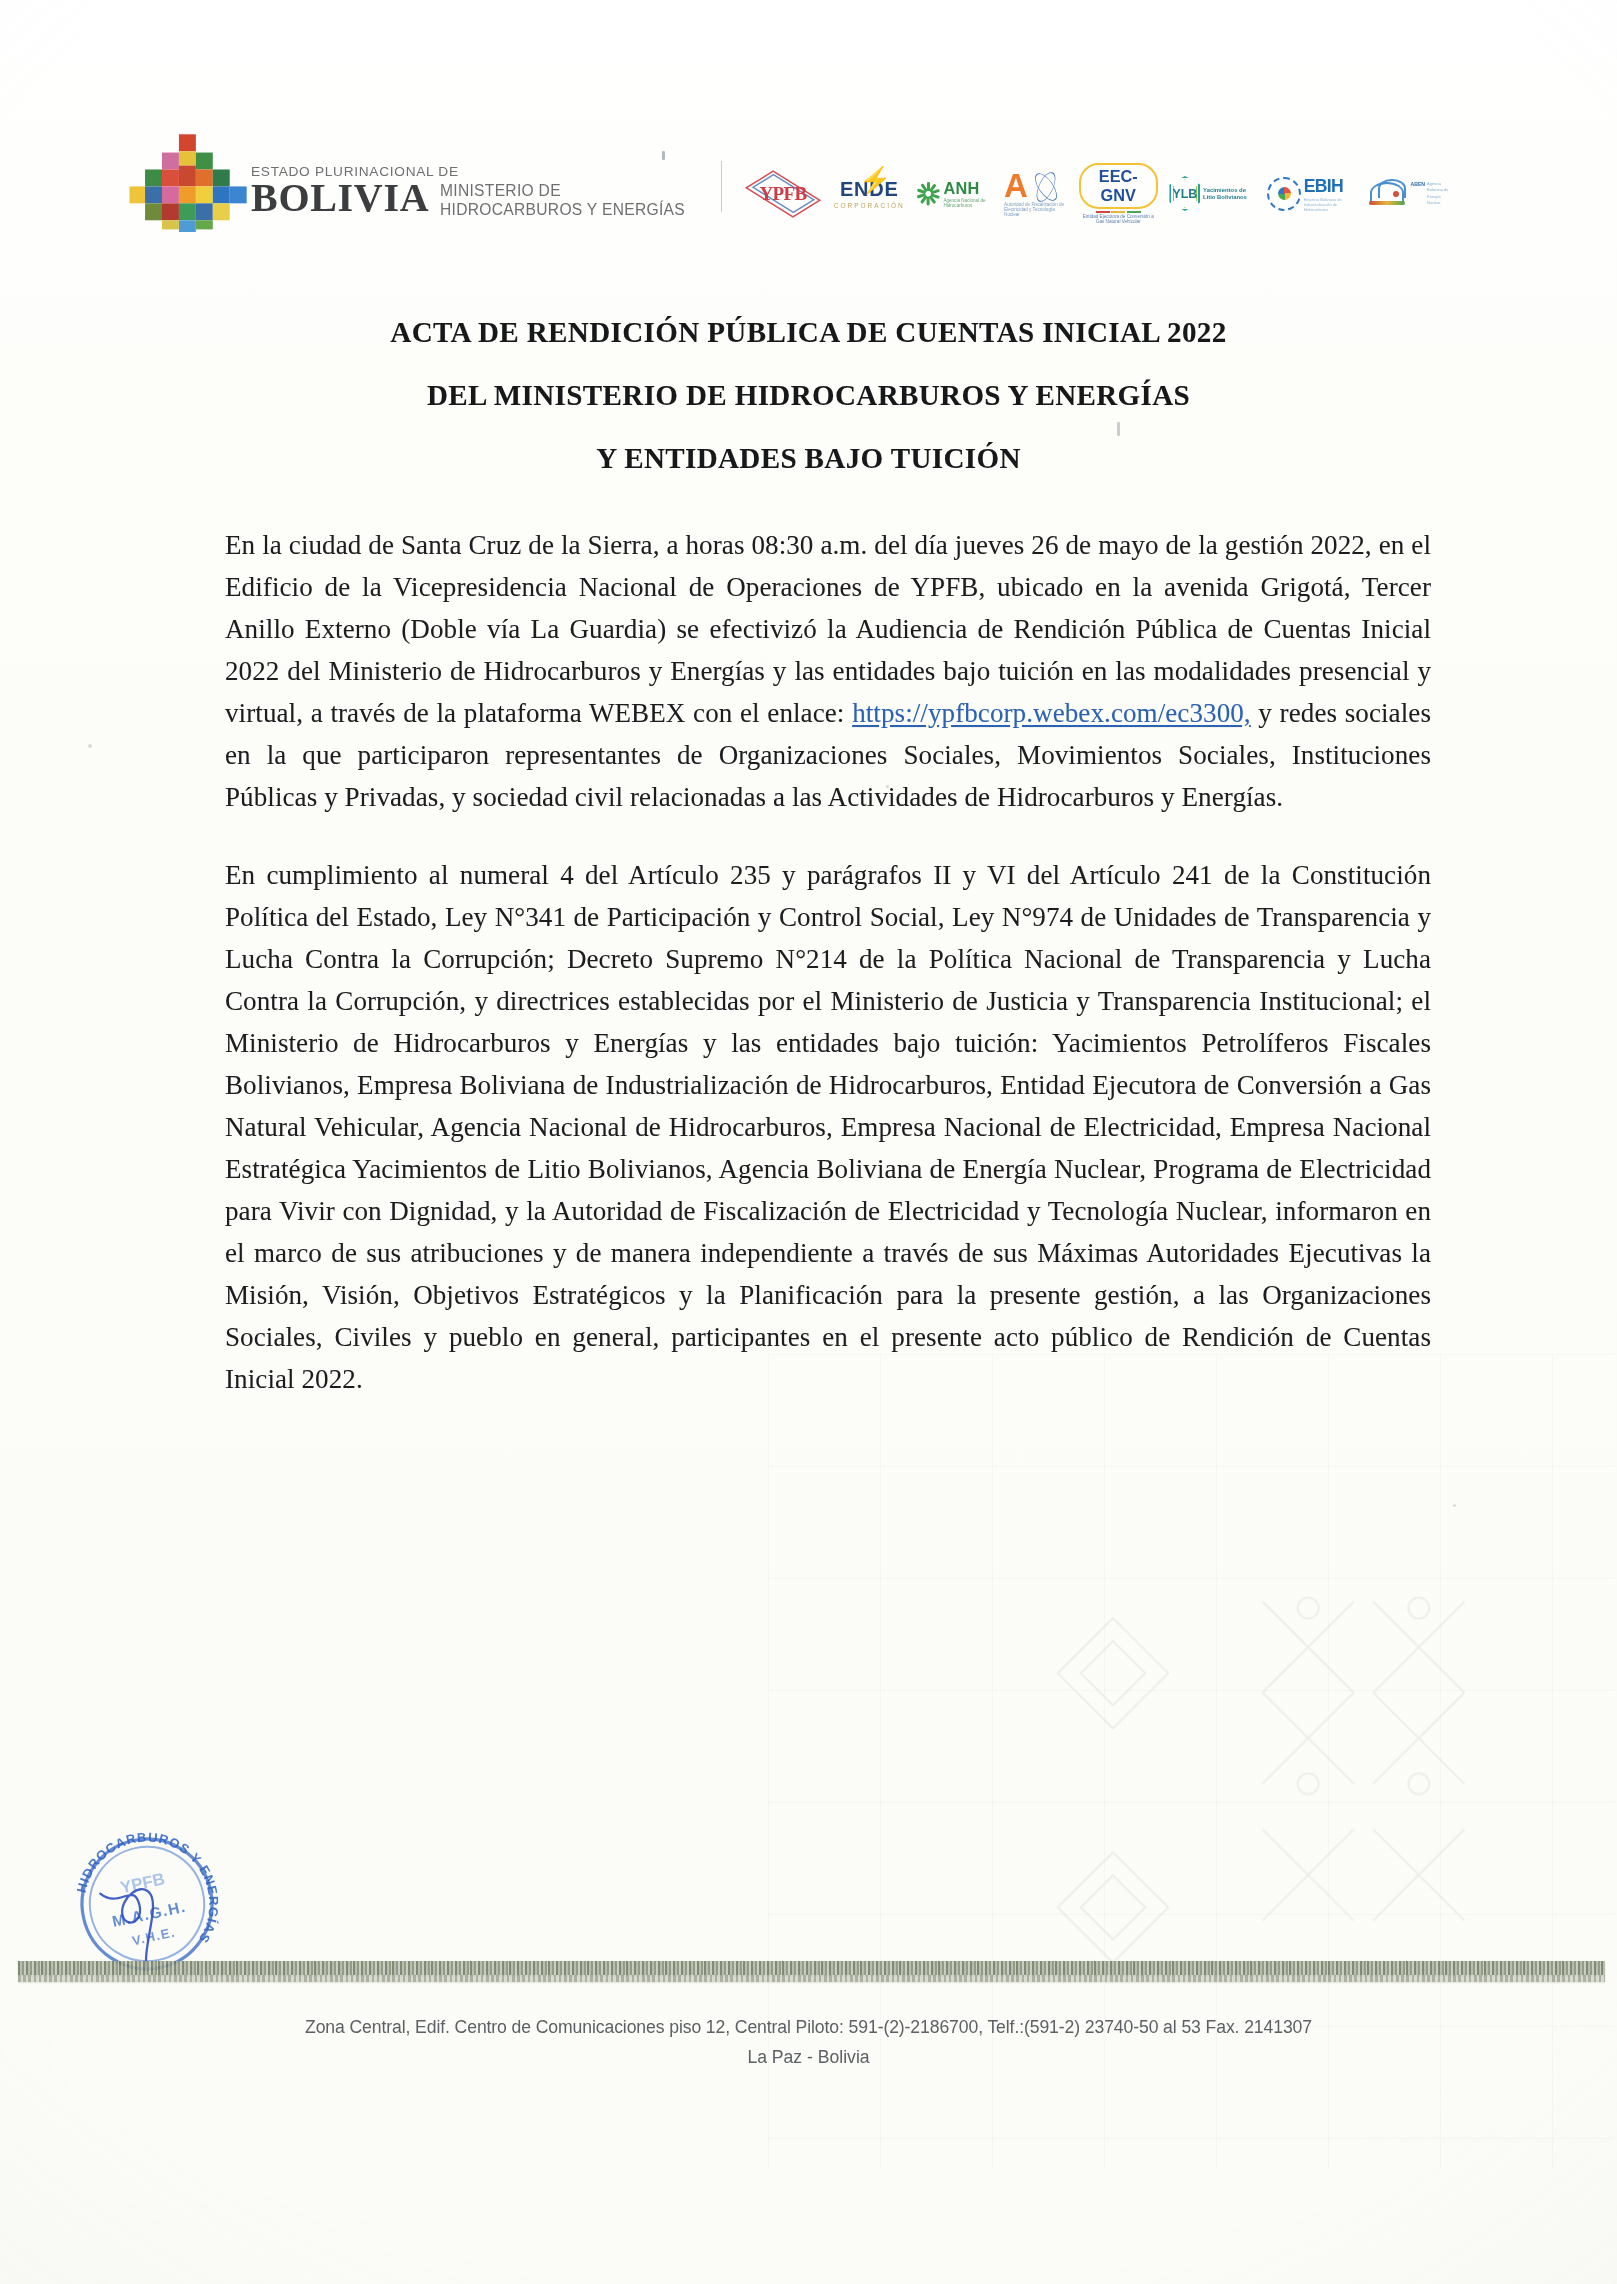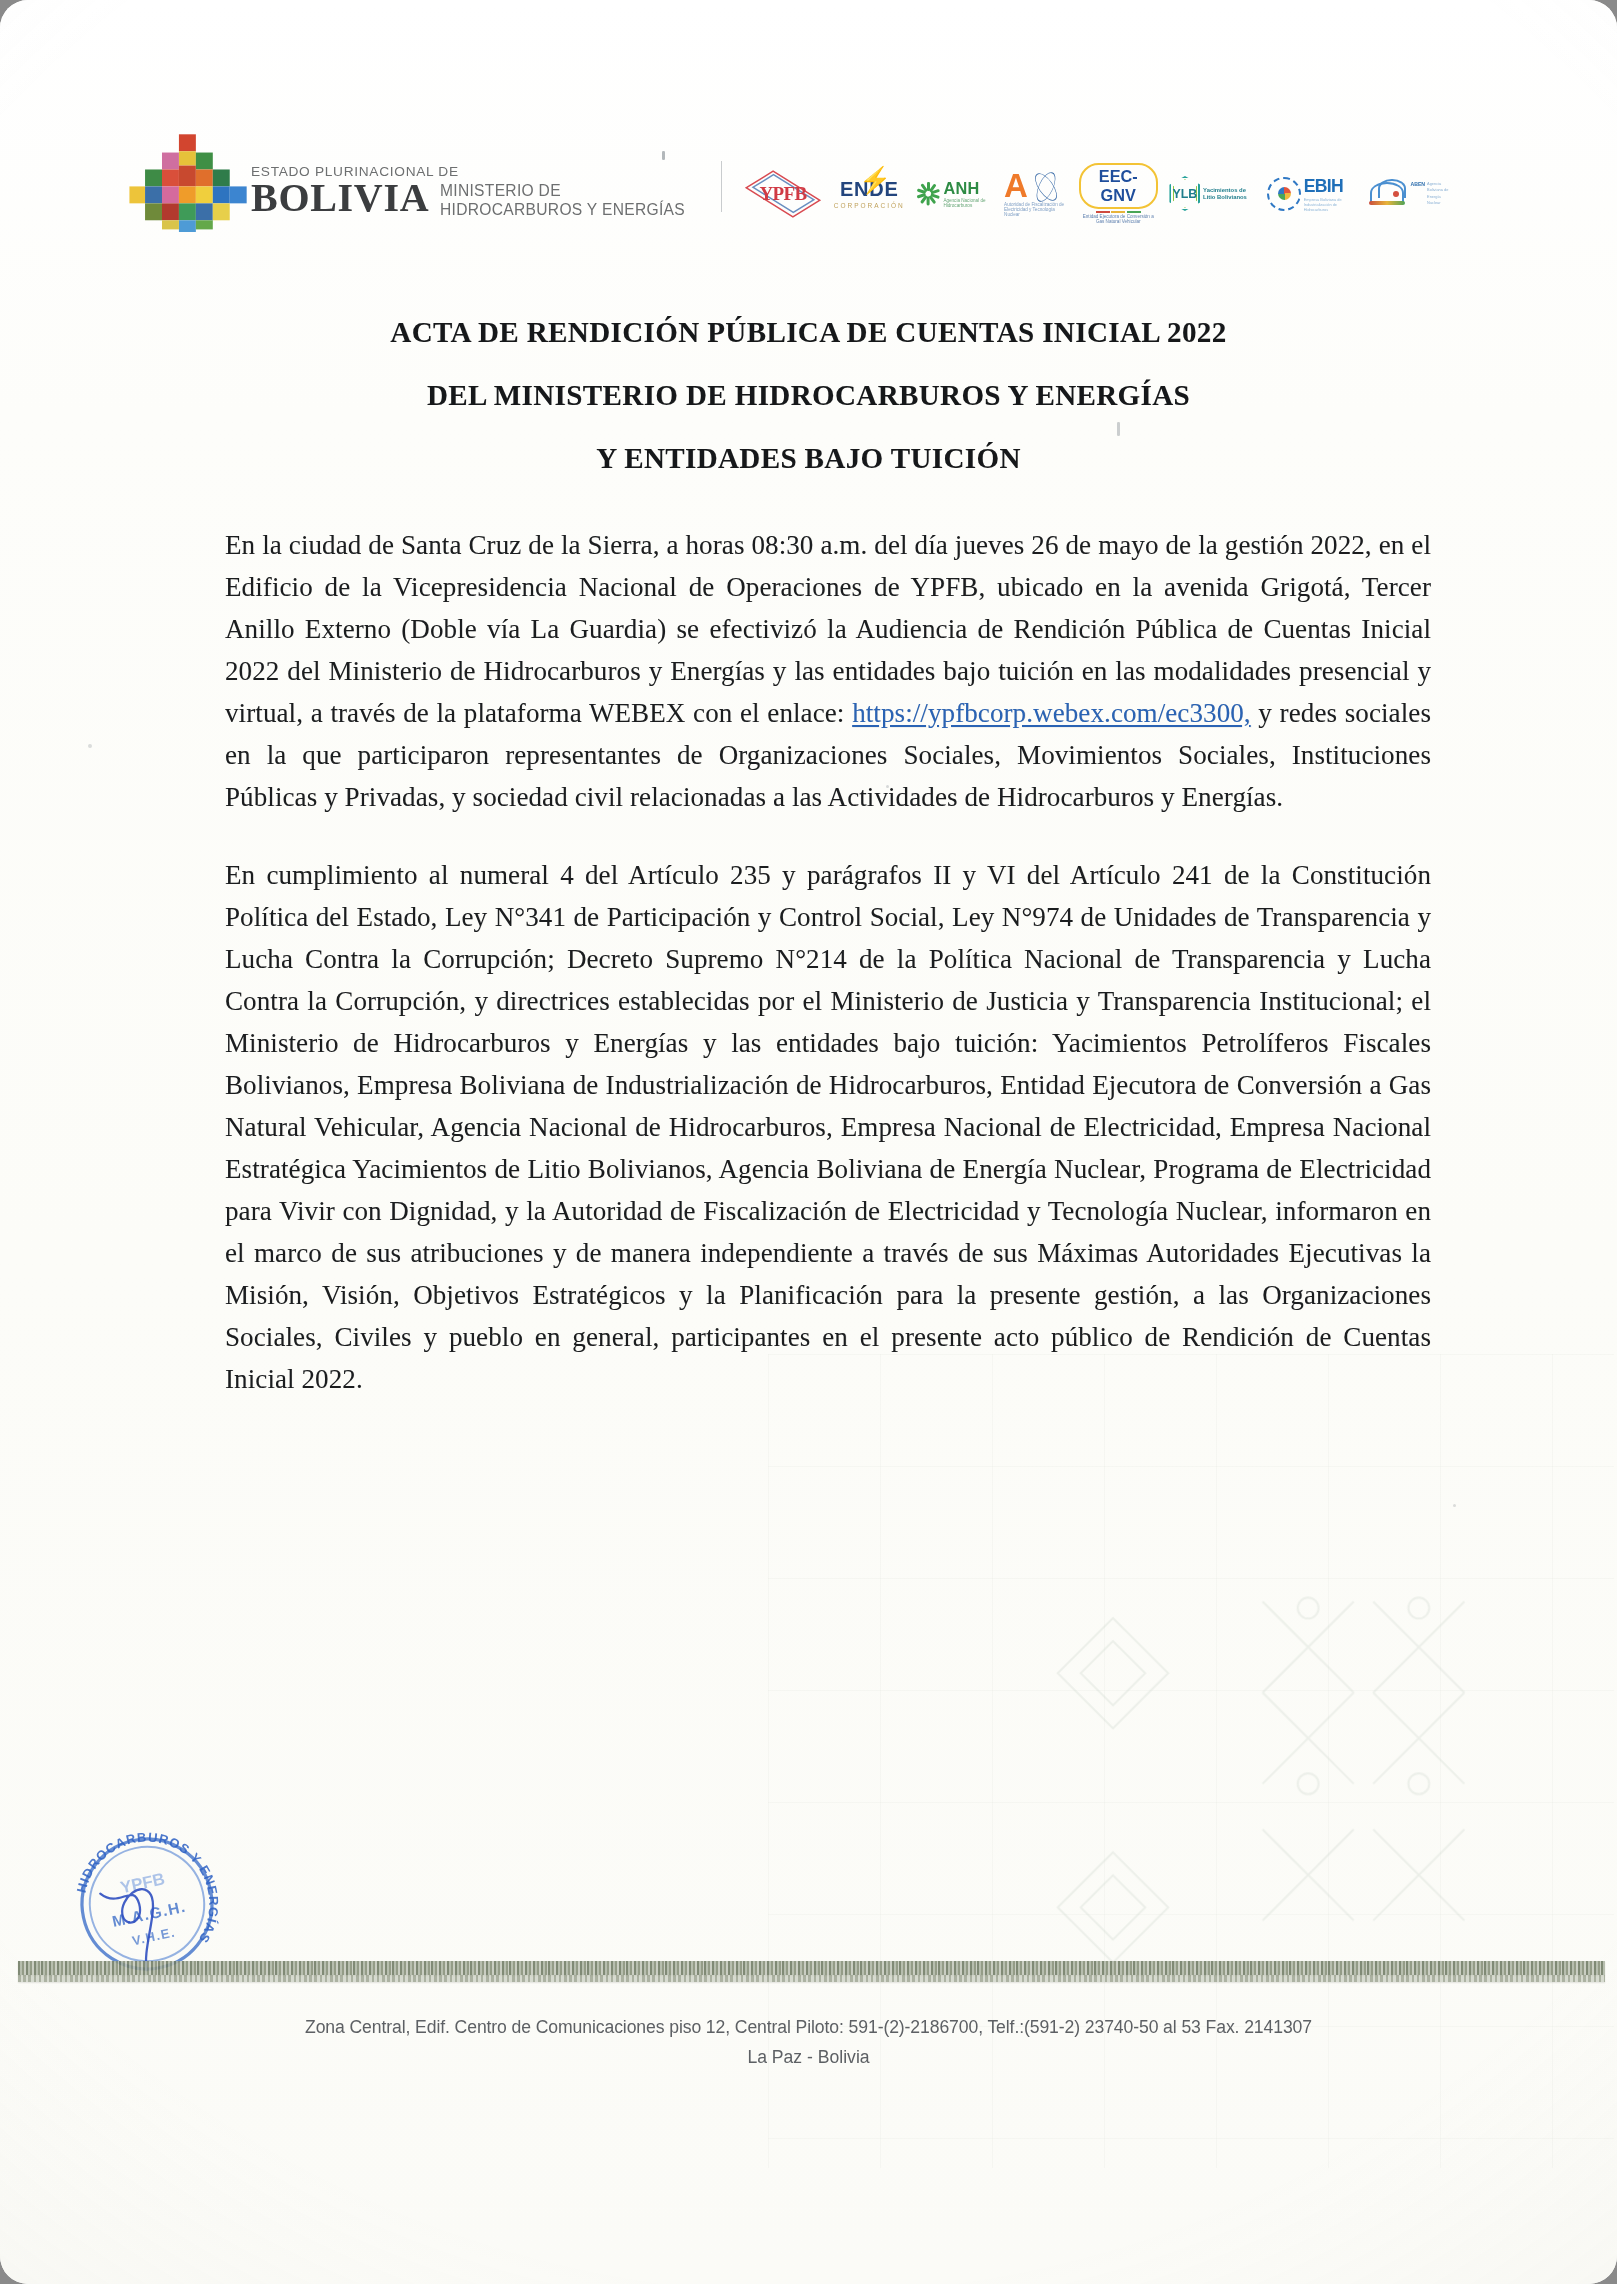--- a/index.html
+++ b/index.html
@@ -5,21 +5,20 @@
 <style>
   html,body{margin:0;padding:0;background:#8a8a8a;}
   body{font-family:"Liberation Serif",serif;}
 
   .page{
     position:relative;
     width:1617px;height:2284px;
     background:#fdfdfb;
     overflow:hidden;
     box-sizing:border-box;
-    border-radius:28px;
   }
 
   
   .paper-tint{
     position:absolute;inset:0;
     background:
       linear-gradient(180deg,#ffffff 0%,#fdfdfa 18%,#fcfcf8 55%,#fbfbf7 100%);
     pointer-events:none;
   }
   .scan-vignette{

